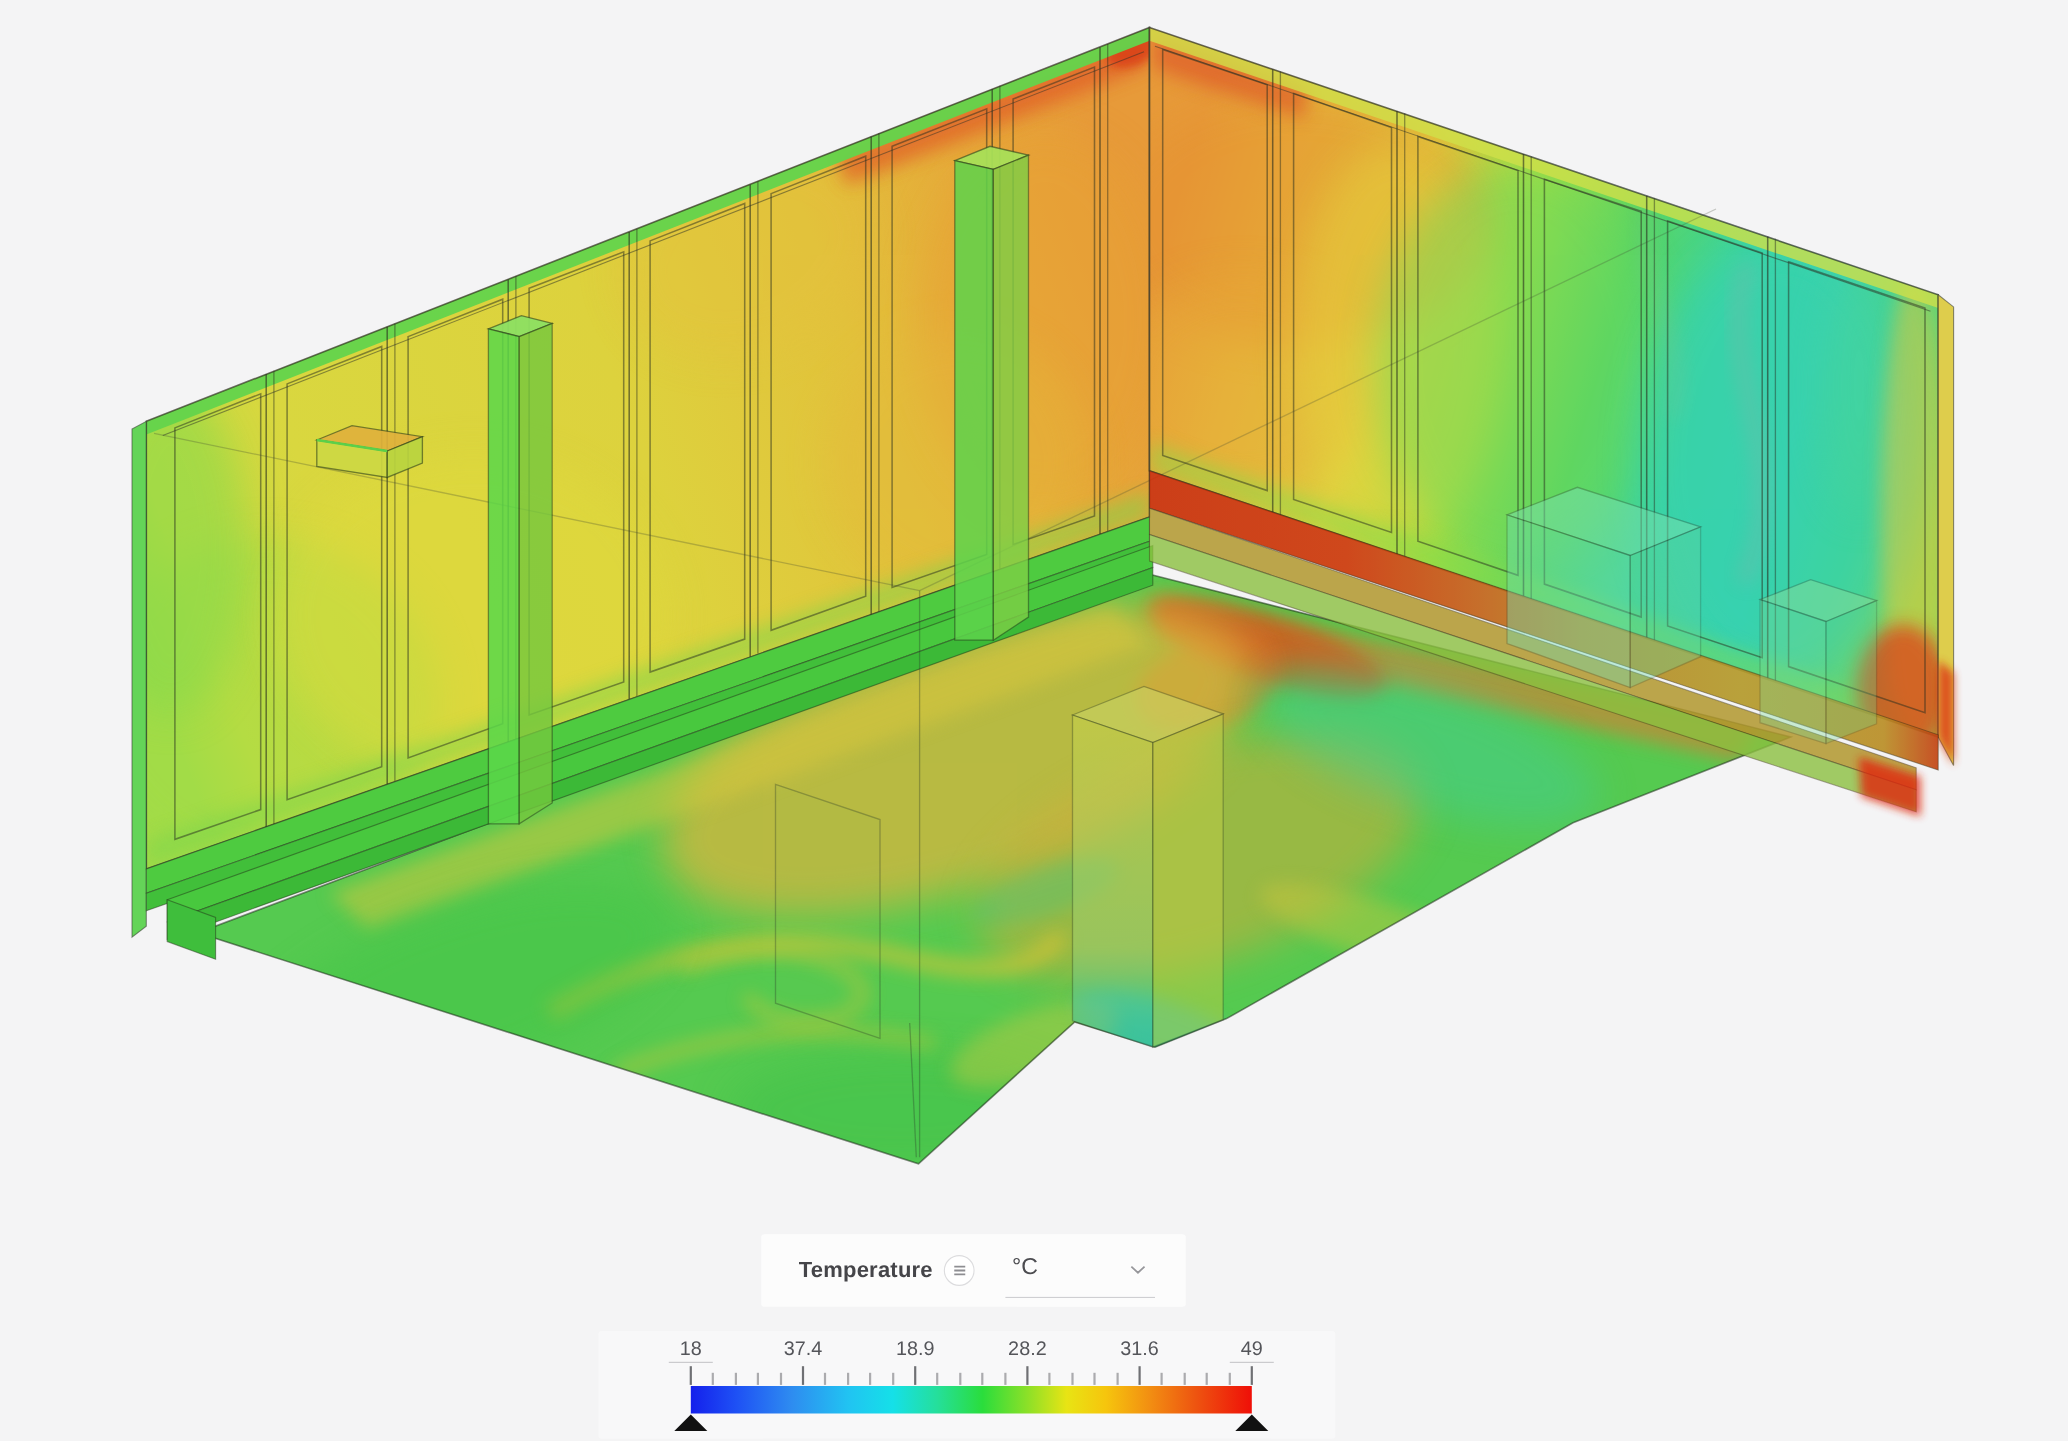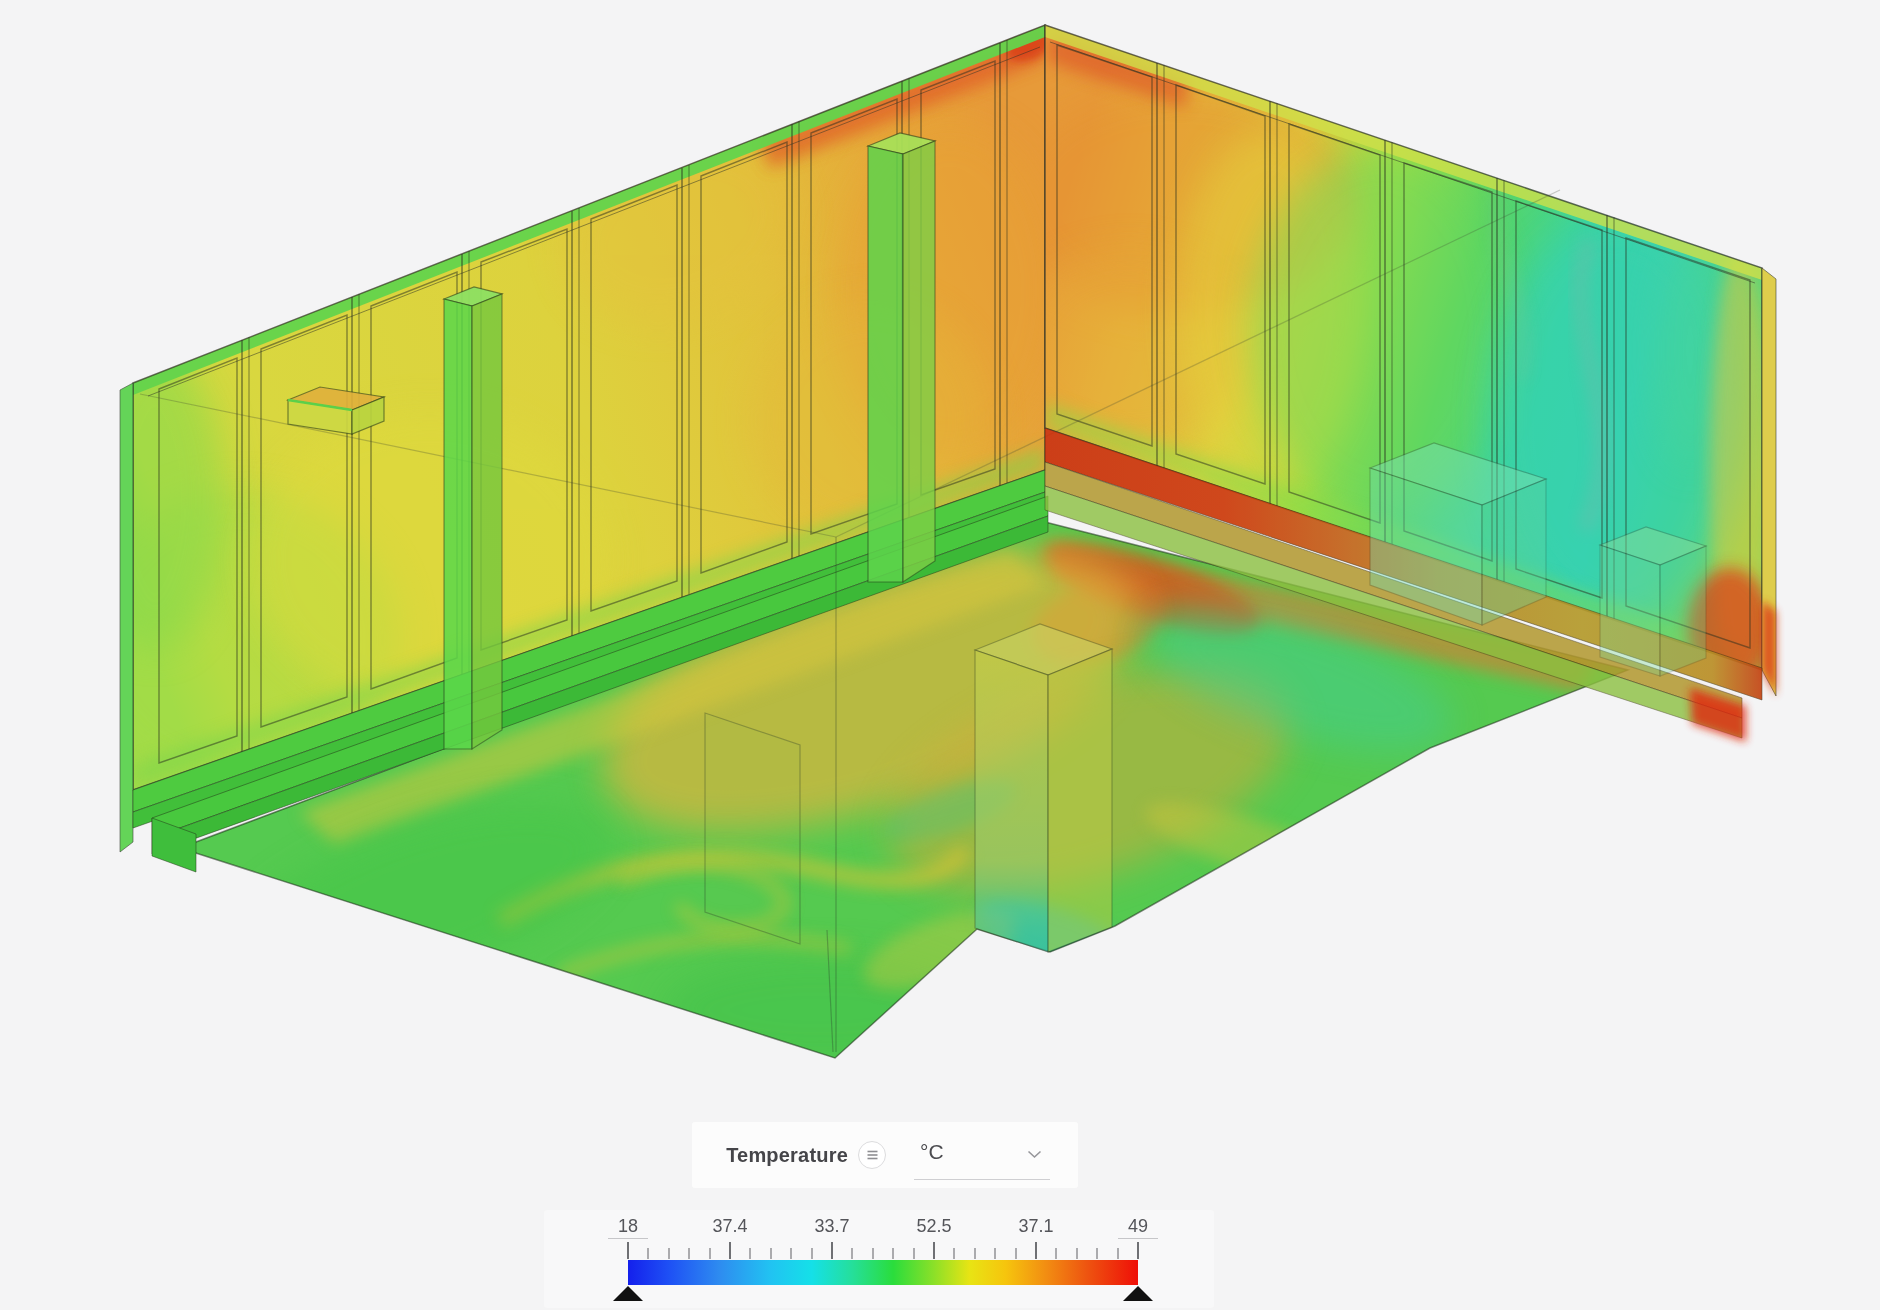--- a/index.html
+++ b/index.html
@@ -282,23 +282,23 @@
         <span class="unit-value">°C</span>
         <svg class="unit-chevron" width="15" height="9" viewBox="0 0 15 9">
           <polyline points="1.5,1.5 7.5,7 13.5,1.5" fill="none" stroke="#96969a" stroke-width="1.6"></polyline>
         </svg>
       </div>
     </div>
 
     <div class="scalebar">
       <span class="tick-label editable" style="left:0%">18</span>
       <span class="tick-label" style="left:20%">37.4</span>
-      <span class="tick-label" style="left:40%">33.7</span>
-      <span class="tick-label" style="left:60%">52.5</span>
-      <span class="tick-label" style="left:80%">37.1</span>
+      <span class="tick-label" style="left:40%">18.9</span>
+      <span class="tick-label" style="left:60%">28.2</span>
+      <span class="tick-label" style="left:80%">31.6</span>
       <span class="tick-label editable" style="left:100%">49</span>
 
       <div class="ticks" id="ticks">
           <div class="tick major" style="left: 0%;"></div>
           <div class="tick" style="left: 4%;"></div>
           <div class="tick" style="left: 8%;"></div>
           <div class="tick" style="left: 12%;"></div>
           <div class="tick" style="left: 16%;"></div>
           <div class="tick major" style="left: 20%;"></div>
           <div class="tick" style="left: 24%;"></div>

